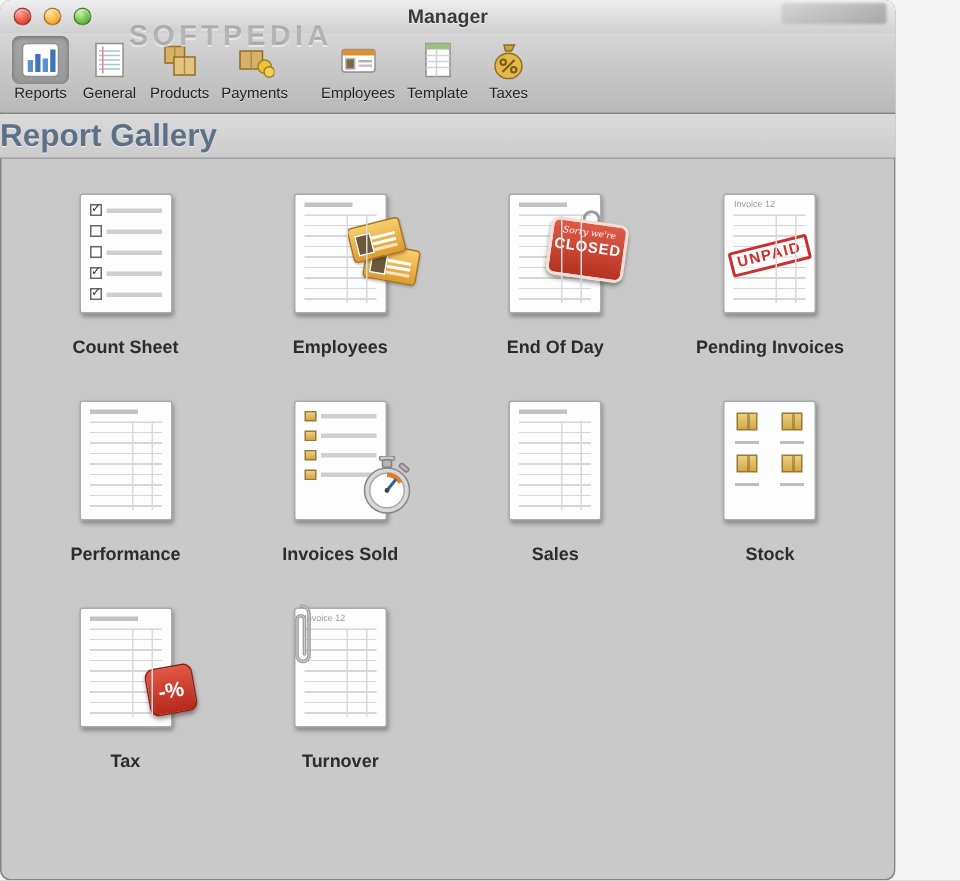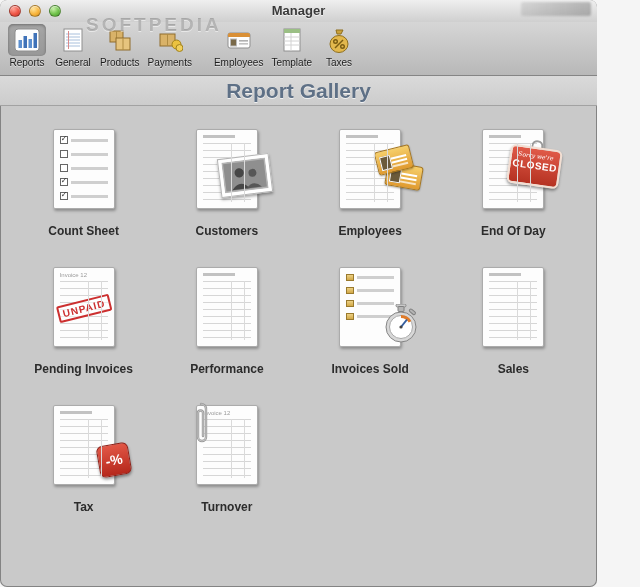--- a/index.html
+++ b/index.html
@@ -21,21 +21,21 @@
   
   .toolbar{height:51px;background:linear-gradient(#d6d6d6,#b8b8b8);border-bottom:1px solid #858585;
            display:flex;align-items:flex-start;padding:2px 4px 0;}
   .titem{display:flex;flex-direction:column;align-items:center;padding:0 4px;}
   .ticon{width:38px;height:32px;display:flex;align-items:center;justify-content:center;border-radius:5px;}
   .titem.selected .ticon{background:rgba(0,0,0,.22);box-shadow:inset 0 1px 3px rgba(0,0,0,.35);}
   .tlabel{font-size:10px;color:#1d1d1d;margin-top:1px;text-shadow:0 1px 0 rgba(255,255,255,.5);white-space:nowrap;}
   .tspacer{width:14px;}
 
   
-  .gheader{height:29px;line-height:29px;text-align:center;font-size:21px;font-weight:bold;color:#5e7086;
+  .gheader{height:29px;line-height:29px;text-align:left;font-size:21px;font-weight:bold;color:#5e7086;
            background:linear-gradient(#dadada,#cccccc);border-bottom:1px solid #a2a2a2;
            text-shadow:0 1px 0 rgba(255,255,255,.7);}
 
   
   .content{padding:16px 12px 0;display:grid;grid-template-columns:repeat(4,1fr);row-gap:22px;justify-items:center;}
   .gitem{display:flex;flex-direction:column;align-items:center;width:100%;}
   .icon-area{position:relative;width:112px;height:94px;display:flex;align-items:center;justify-content:center;}
   .glabel{margin-top:8px;font-size:12px;font-weight:bold;color:#2c2c2c;text-align:center;}
 
   
@@ -264,38 +264,20 @@
             </div>
           <div class="cbrow">
               <span class="cb checked"></span>
               <span class="cbl"></span>
             </div>
         </div>
       </div>
       <div class="glabel">Count Sheet</div>
     </div>
 
-    <div class="gitem">
-      <div class="icon-area">
-        <div class="paper ruled">
-          <div class="ptop"></div>
-          <div class="photo">
-            <svg viewBox="0 0 40 28">
-              <rect x="0" y="0" width="40" height="28" fill="#b5b5b5"></rect>
-              <rect x="1.5" y="1.5" width="37" height="25" fill="#8f8f8f"></rect>
-              <circle cx="15" cy="11" r="4.2" fill="#464646"></circle>
-              <path d="M7 26q8-10 16 0z" fill="#464646"></path>
-              <circle cx="27" cy="12.5" r="3.6" fill="#575757"></circle>
-              <path d="M20 26q7-8 14 0z" fill="#575757"></path>
-            </svg>
-          </div>
-        </div>
-      </div>
-      <div class="glabel">Customers</div>
-    </div>
 
     <div class="gitem">
       <div class="icon-area">
         <div class="paper ruled">
           <div class="ptop"></div>
           <div class="badge b2">
               <span class="bphoto"></span>
             </div>
           <div class="badge b1">
               <span class="bphoto"></span>
@@ -379,20 +361,43 @@
 
     <div class="gitem">
       <div class="icon-area">
         <div class="paper ruled">
             <div class="ptop"></div>
           </div>
       </div>
       <div class="glabel">Sales</div>
     </div>
 
+    <div class="gitem">
+      <div class="icon-area">
+        <div class="paper">
+          <div class="srow">
+              <span class="sbox"></span>
+              <span class="sbox"></span>
+            </div>
+          <div class="srow">
+              <span class="slbl"></span>
+              <span class="slbl"></span>
+            </div>
+          <div class="srow">
+              <span class="sbox"></span>
+              <span class="sbox"></span>
+            </div>
+          <div class="srow">
+              <span class="slbl"></span>
+              <span class="slbl"></span>
+            </div>
+        </div>
+      </div>
+      <div class="glabel">Stock</div>
+    </div>
 
     <div class="gitem">
       <div class="icon-area">
         <div class="paper ruled">
           <div class="ptop"></div>
           <div class="taxtag">-%</div>
         </div>
       </div>
       <div class="glabel">Tax</div>
     </div>

